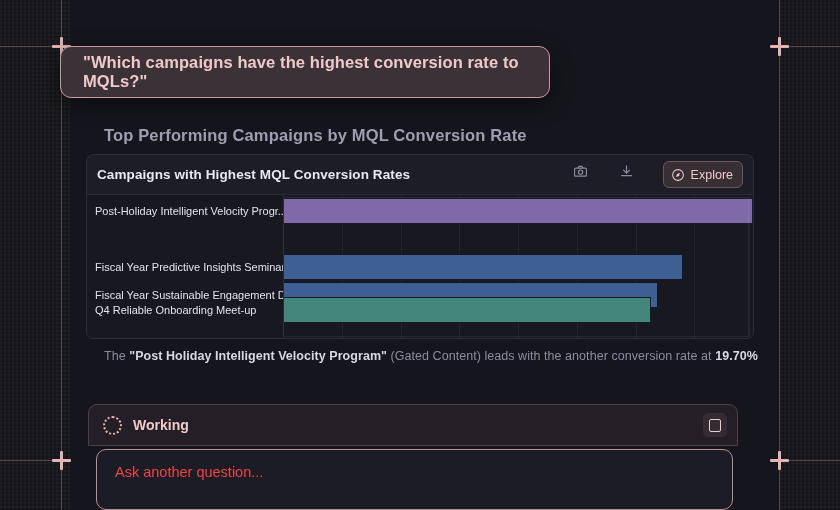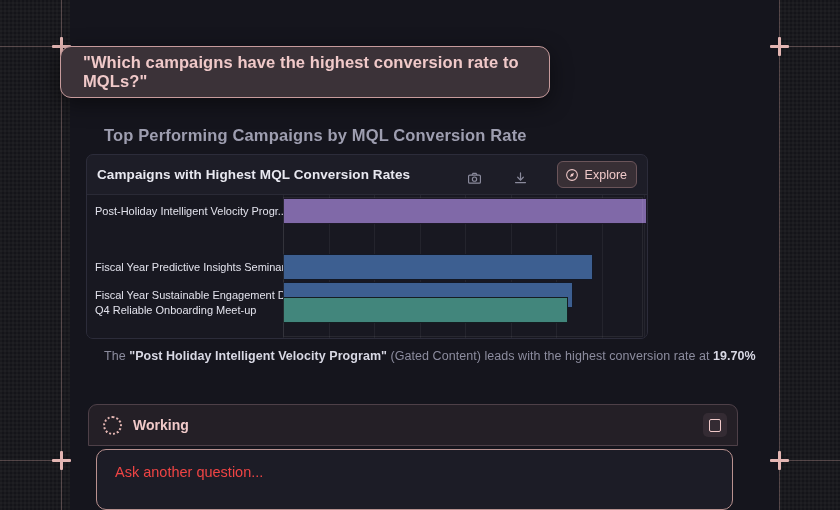--- a/index.html
+++ b/index.html
@@ -63,36 +63,36 @@
 
   
   .section-title {
     position: absolute; left: 104px; top: 126px;
     font-size: 16.5px; font-weight: bold; color: #9e9eb0; letter-spacing: .15px;
   }
 
   
   .chart-card {
     position: absolute; left: 86px; top: 154px;
-    width: 562px; height: 185px; box-sizing: border-box;
+    width: 668px; height: 185px; box-sizing: border-box;
     background: #1d1d27;
     border: 1px solid #2c2c3a;
     border-radius: 7px;
     overflow: hidden;
   }
   .card-head {
     height: 40px; box-sizing: border-box;
     display: flex; align-items: center;
     padding: 0 10px 0 10px;
     border-bottom: 1px solid #2a2a36;
   }
   .card-title {
     font-size: 13.5px; font-weight: bold; color: #e8e8f0; letter-spacing: .1px;
   }
-  .card-actions { margin-left: auto; display: flex; align-items: flex-end; gap: 26px; }
+  .card-actions { margin-left: auto; display: flex; align-items: flex-start; gap: 26px; }
   .icon-btn {
     width: 20px; height: 20px; display: flex; align-items: center; justify-content: center;
     color: #8a8a9c; cursor: pointer;
   }
   .explore-btn {
     display: flex; align-items: center; gap: 6px;
     height: 25px; padding: 0 9px 0 7px;
     background: #382f35; border: 1px solid #6b555a; border-radius: 6px;
     color: #f0c9c9; font-size: 12.5px; cursor: pointer;
   }
@@ -273,21 +273,21 @@
           </div>
         </div>
 
       </div>
       <div class="plot-frame"></div>
     </div>
 
   </div>
 
   <div class="caption">
-    <span>The </span><b>"Post Holiday Intelligent Velocity Program"</b><span> (Gated Content) leads with the highest conversion rate at </span><b>19.70%</b>
+    <span>The </span><b>"Post Holiday Intelligent Velocity Program"</b><span> (Gated Content) leads with the another conversion rate at </span><b>19.70%</b>
   </div>
 
   <div class="working-bar">
     <div class="spinner"></div>
     <span class="working-label">Working</span>
     <div class="stop-btn">
       <div class="stop-sq"></div>
     </div>
   </div>
 

